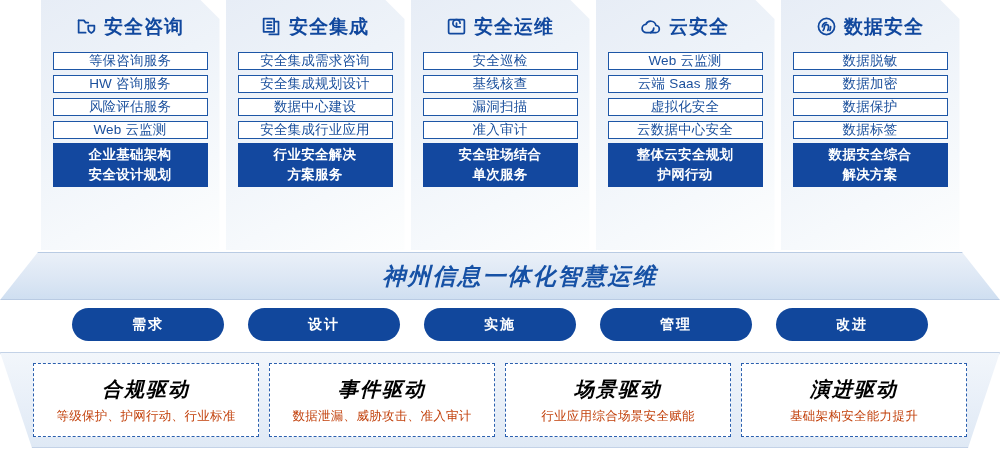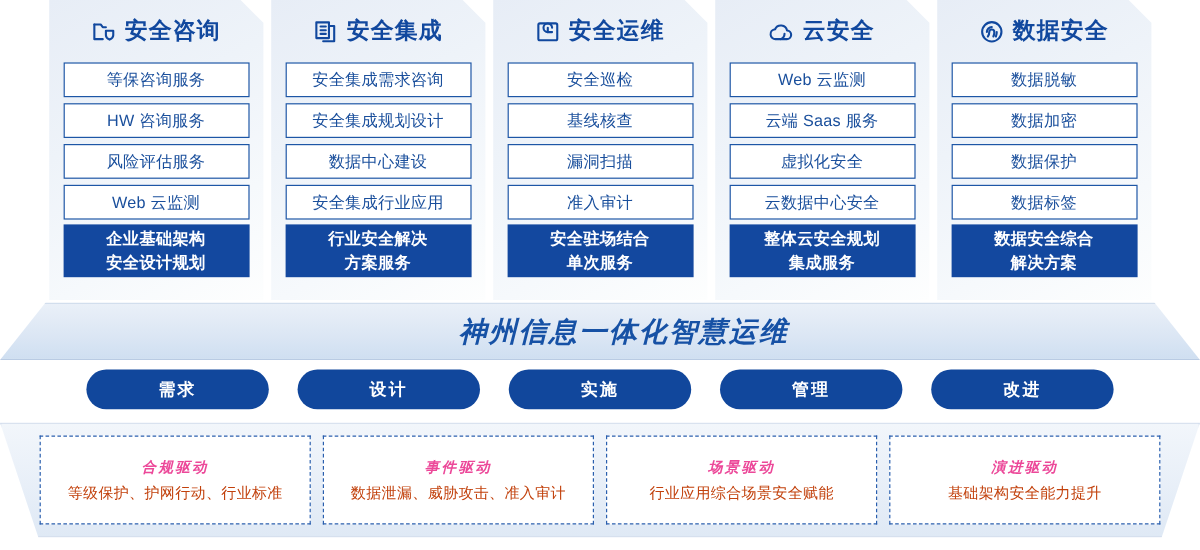--- a/index.html
+++ b/index.html
@@ -26,21 +26,21 @@
     gap: 7px;
   }
   .card-head .ttl {
     font-size: 19px; font-weight: 700; color: #11489e; letter-spacing: 1px;
     line-height: 1; white-space: nowrap;
   }
   .hicon { width: 21px; height: 21px; display: block; flex: 0 0 auto; }
 
   .items { display: flex; flex-direction: column; gap: 5px; }
   .item {
-    height: 29px; background:#ffffff; border: 1.3px solid #1d56a6;
+    height: 18px; background:#ffffff; border: 1.3px solid #1d56a6;
     display: flex; align-items: center; justify-content: center;
     font-size: 13.5px; color: #1a4f9c; white-space: nowrap; letter-spacing: .2px;
   }
   .summary {
     margin-top: 4px; height: 44px; background:#13489f;
     display:flex; flex-direction:column; align-items:center; justify-content:center;
     color:#ffffff; font-size:13.5px; font-weight:700; line-height:1.45; letter-spacing:.3px;
   }
 
   
@@ -75,21 +75,21 @@
     border: 1px solid #c3d2e7;
     clip-path: polygon(0 0, 100% 0, calc(100% - 32px) 100%, 32px 100%);
     display: flex; align-items: center; justify-content: center; gap: 10px;
   }
   .drv {
     width: 226px; height: 74px; background: #ffffff;
     border: 1.6px dashed #2a5fae;
     display: flex; flex-direction: column; align-items: center; justify-content: center;
     gap: 5px;
   }
-  .drv .dt { font-size: 12px; font-weight: 700; font-style: italic; color: #ec4899; letter-spacing: 2px; }
+  .drv .dt { font-size: 20px; font-weight: 700; font-style: italic; color: #000000; letter-spacing: 2px; }
   .drv .ds { font-size: 12.5px; color: #c2410c; letter-spacing: .3px; white-space: nowrap; }
 </style>
 </head>
 <body>
 
 <div id="stage">
 
   <div class="cards">
       <div class="card">
         <div class="card-head">
@@ -168,21 +168,21 @@
           <span class="ttl">云安全</span>
         </div>
         <div class="items">
           <div class="item">Web 云监测</div>
           <div class="item">云端 Saas 服务</div>
           <div class="item">虚拟化安全</div>
           <div class="item">云数据中心安全</div>
         </div>
         <div class="summary">
           <span>整体云安全规划</span>
-          <span>集成服务</span>
+          <span>护网行动</span>
         </div>
       </div>
       <div class="card">
         <div class="card-head">
           <span style="display: flex;">
             <svg class="hicon" viewBox="0 0 24 24" fill="none" stroke="#11489e" stroke-width="2" stroke-linejoin="round" stroke-linecap="round">
               <circle cx="12" cy="12" r="9.2"></circle>
               <path d="M8.2 16.5c.9-1.2 1.4-2.6 1.4-4.3a2.4 2.4 0 0 1 4.8 0c0 1.6-.3 3-.9 4.3"></path>
               <path d="M12 7.5a4.7 4.7 0 0 0-4.7 4.7"></path>
               <path d="M16.7 12.2c0 1.6-.3 3-.8 4.3"></path>

